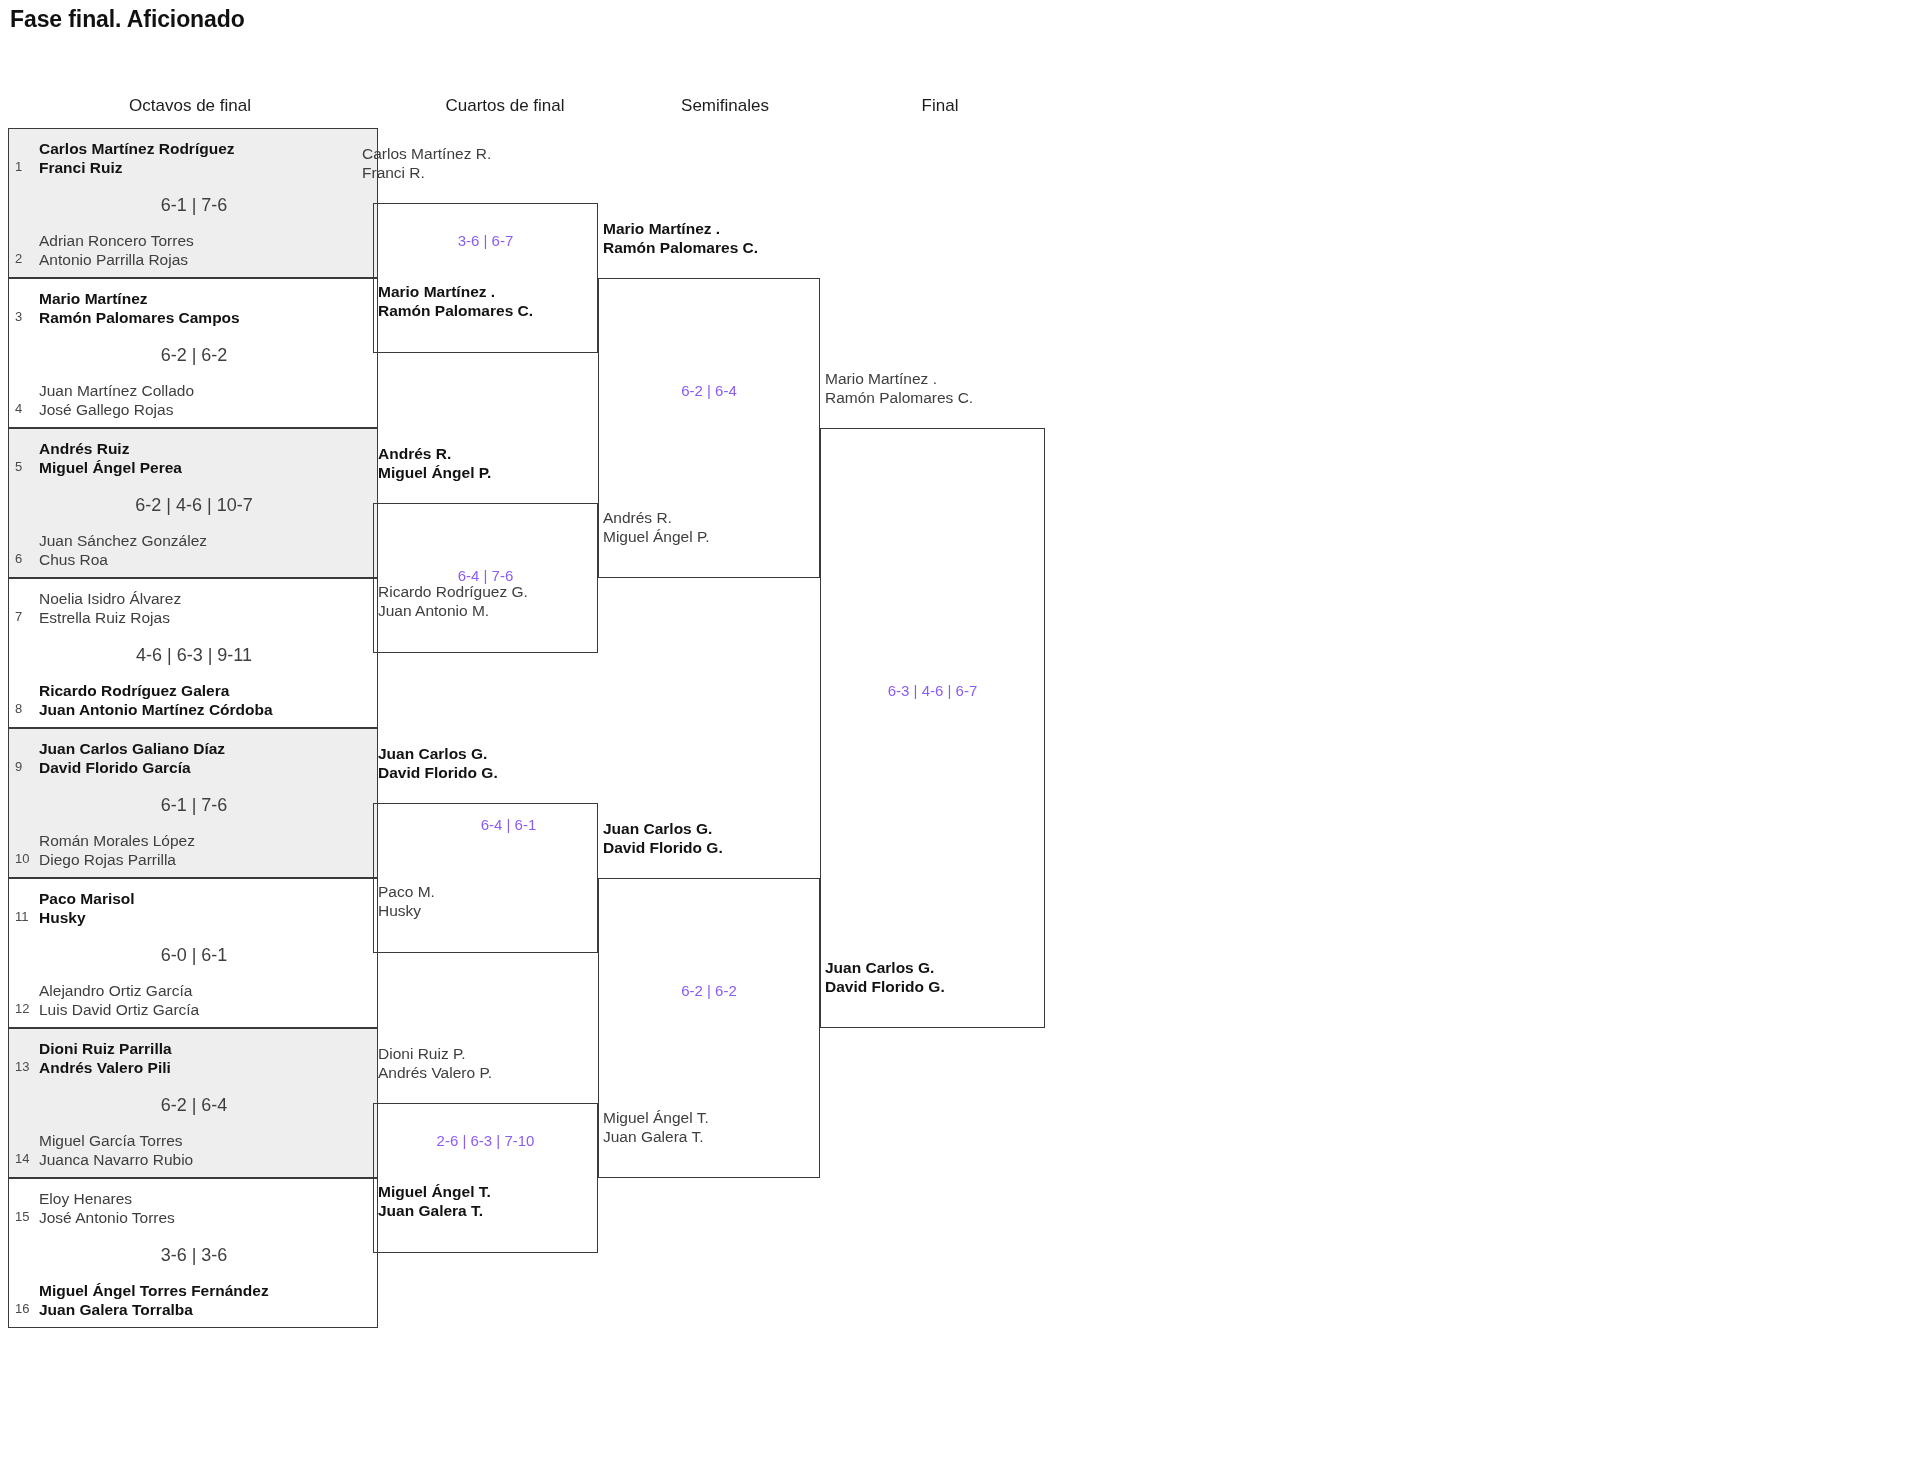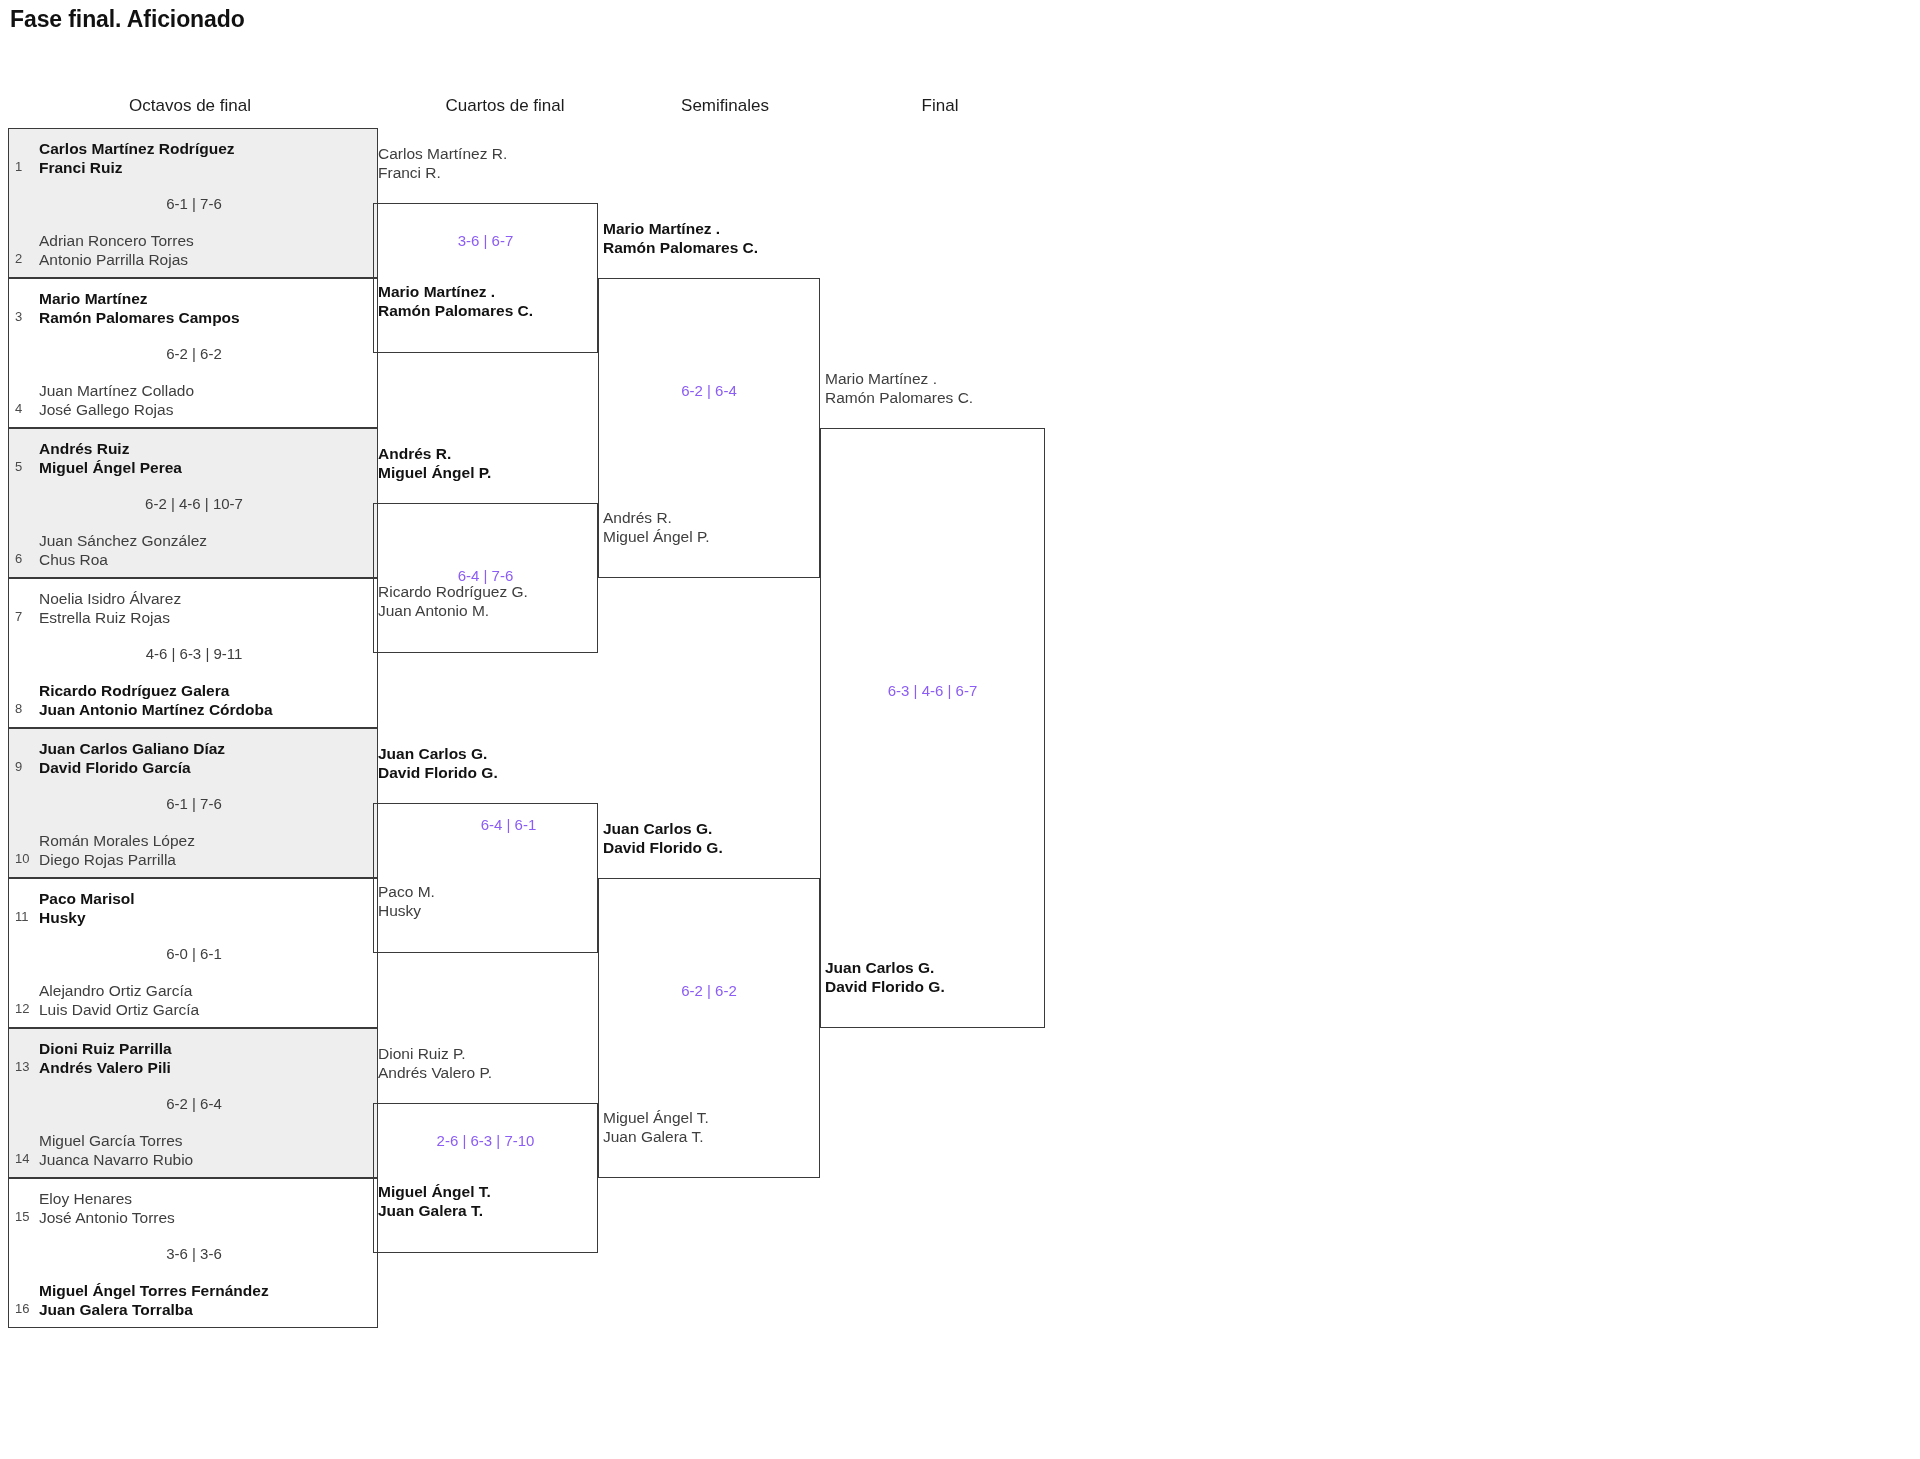--- a/index.html
+++ b/index.html
@@ -114,21 +114,21 @@
     font-size: 13px;
     font-weight: normal;
     color: #4a4a4a;
   }
   .r1-team .nm { white-space: nowrap; }
 
   .r1-score {
     position: absolute;
     width: 370px;
     text-align: center;
-    font-size: 15px;
+    font-size: 18px;
     color: #3e3e3e;
     white-space: nowrap;
   }
 
   
   .conn {
     border: 1px solid #3a3a3a;
     border-left: 1px solid #3a3a3a;
     background: transparent;
   }
@@ -274,21 +274,21 @@
     </div>
     <div class="r1-score" style="top:66px; left:0;">3-6 | 3-6</div>
     <div class="r1-team winner" style="top:102px;">
       <span class="seed">16</span>
       <div class="nm">Miguel Ángel Torres Fernández</div>
       <div class="nm">Juan Galera Torralba</div>
     </div>
   </div>
 
   <div class="abs conn" style="left:373px; top:203px; width:225px; height:150px;"></div>
-  <div class="rx-team" style="left:378px; top:144px;">
+  <div class="rx-team" style="left:362px; top:144px;">
     <div>Carlos Martínez R.</div>
     <div>Franci R.</div>
   </div>
   <div class="rx-score" style="left:373px; top:232px; width:225px;">3-6 | 6-7</div>
   <div class="rx-team winner" style="left:378px; top:282px;">
     <div>Mario Martínez .</div>
     <div>Ramón Palomares C.</div>
   </div>
 
   <div class="abs conn" style="left:373px; top:503px; width:225px; height:150px;"></div>

